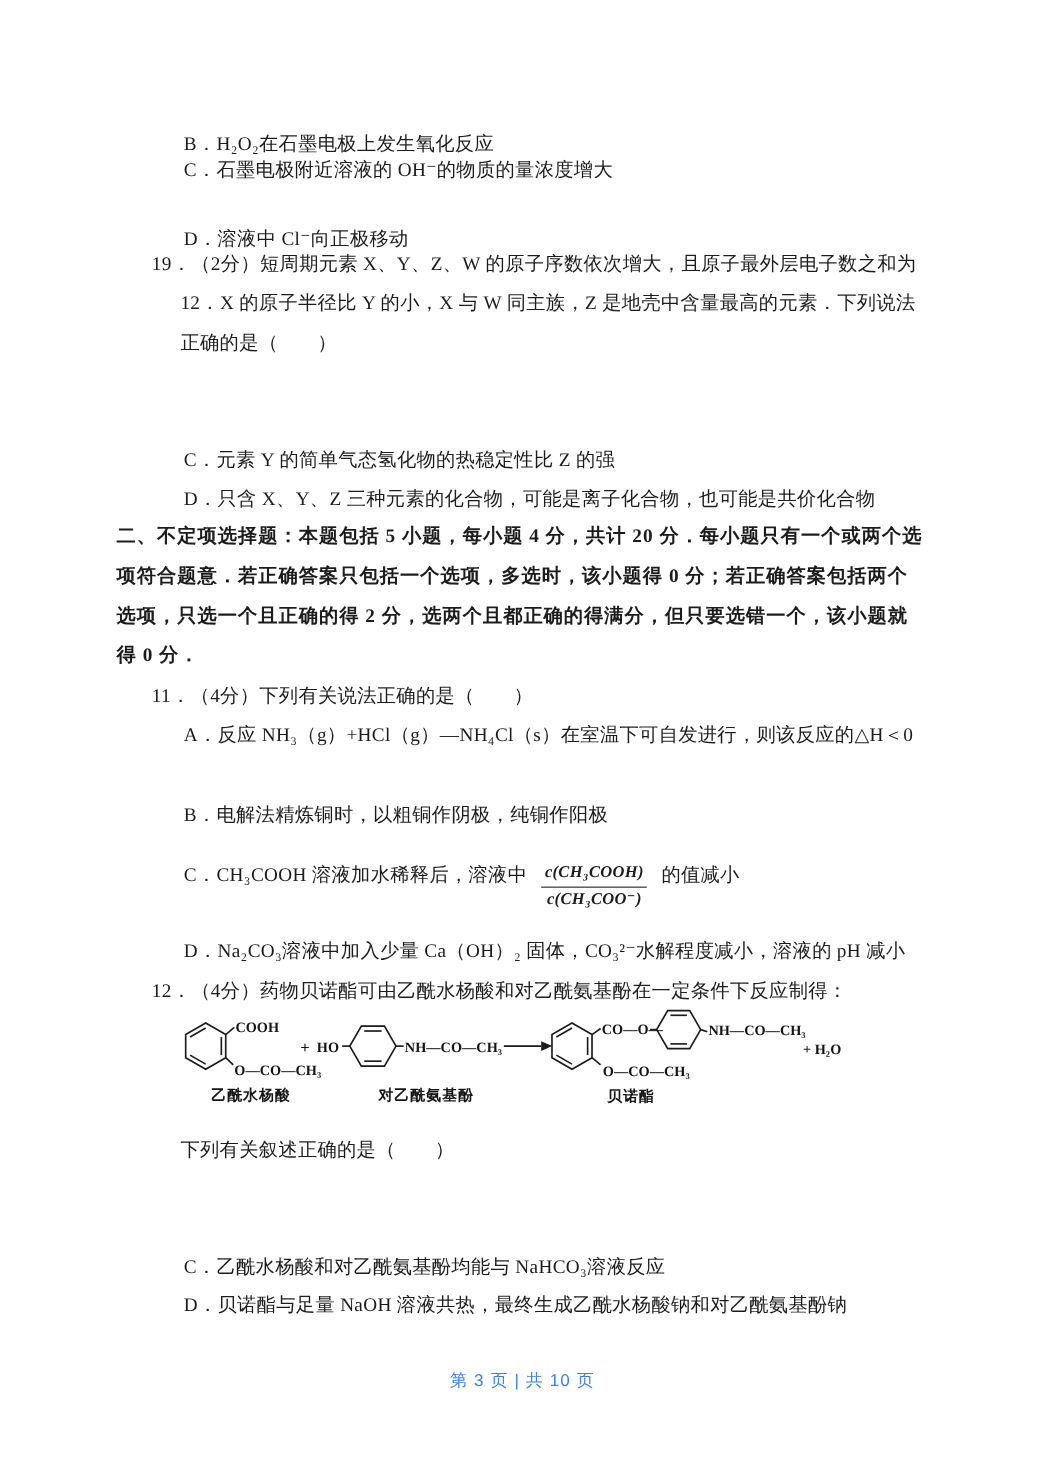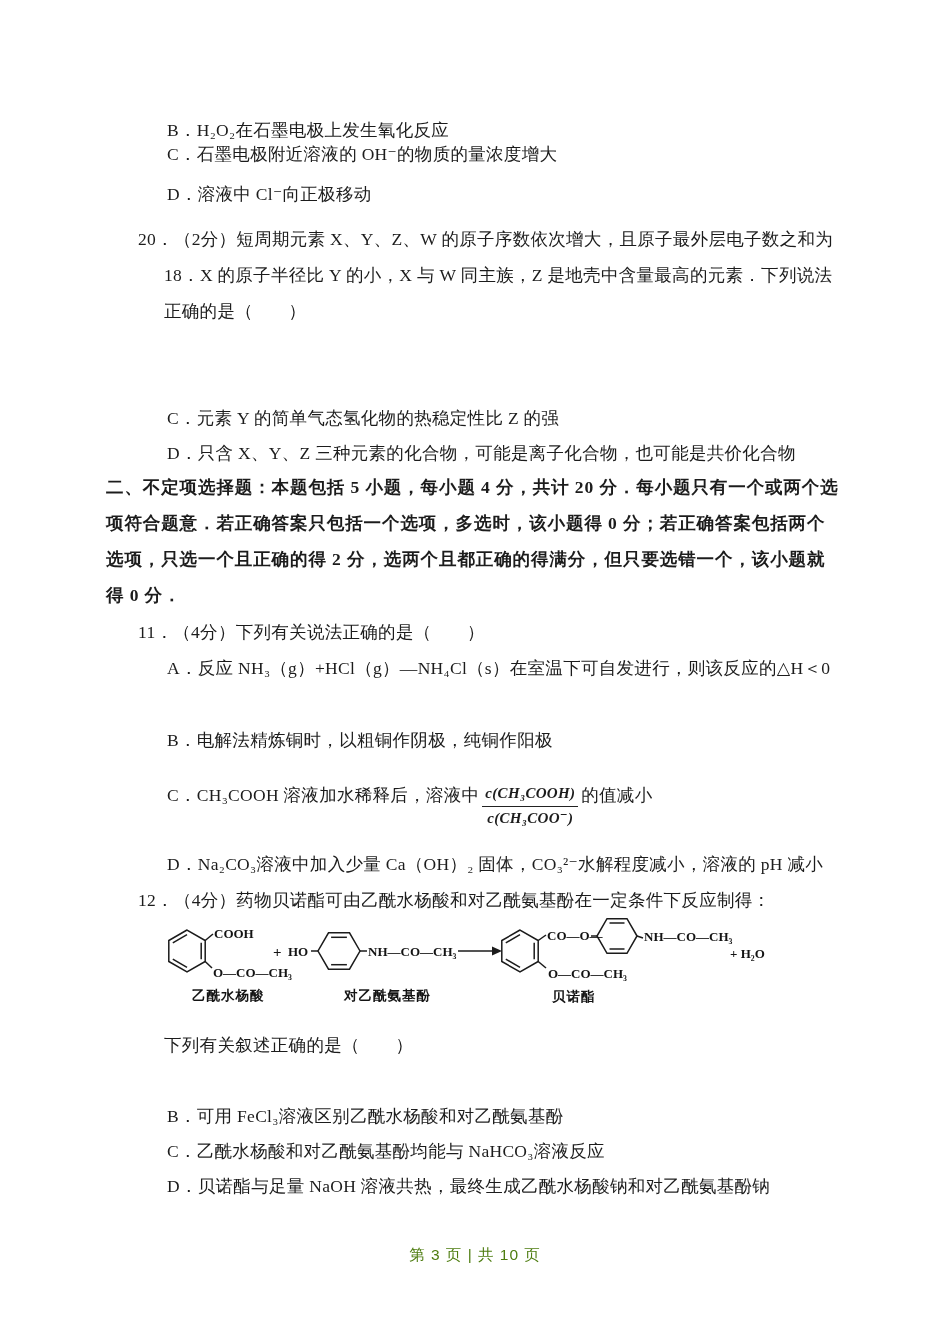--- a/index.html
+++ b/index.html
@@ -24,53 +24,53 @@
     letter-spacing:0.9px;
   }
   .frac{
     display:inline-block;
     vertical-align:top;
     text-align:center;
     font-style:italic;
     font-weight:700;
     font-size:15px;
     line-height:1.45;
-    margin:0 3px;
+    margin:0 13px;
   }
   .frac .num{display:block;border-bottom:1.6px solid #222;padding:0 3px 1px;}
   .frac .den{display:block;padding:1px 3px 0;}
   .footer{
     position:absolute;
     left:0;width:950px;top:1245px;
     text-align:center;
     font-family:"Liberation Sans","DejaVu Sans",sans-serif;
     font-size:15.5px;
-    color:#4d7c0f;
+    color:#3b82f6;
     letter-spacing:1px;
   }
   svg text{
     font-family:"Liberation Serif","DejaVu Serif",serif;
     font-weight:700;
     fill:#141414;
   }
   svg .formula{font-size:13px;}
   svg .plus{font-size:15px;}
   svg .cjk{font-size:13.5px;letter-spacing:1px;}
 </style>
 </head>
 <body>
 
 <div class="page">
 
   <div class="ln" style="left:167px;top:118px">B．H₂O₂在石墨电极上发生氧化反应</div>
   <div class="ln" style="left:167px;top:142px">C．石墨电极附近溶液的 OH⁻的物质的量浓度增大</div>
-  <div class="ln" style="left:167px;top:182px">D．溶液中 Cl⁻向正极移动</div>
+  <div class="ln" style="left:167px;top:205px">D．溶液中 Cl⁻向正极移动</div>
 
-  <div class="ln" style="left:138px;top:227px">20．（2分）短周期元素 X、Y、Z、W 的原子序数依次增大，且原子最外层电子数之和为</div>
-  <div class="ln" style="left:164px;top:263px">18．X 的原子半径比 Y 的小，X 与 W 同主族，Z 是地壳中含量最高的元素．下列说法</div>
+  <div class="ln" style="left:138px;top:227px">19．（2分）短周期元素 X、Y、Z、W 的原子序数依次增大，且原子最外层电子数之和为</div>
+  <div class="ln" style="left:164px;top:263px">12．X 的原子半径比 Y 的小，X 与 W 同主族，Z 是地壳中含量最高的元素．下列说法</div>
   <div class="ln" style="left:164px;top:299px">正确的是（　　）</div>
   <div class="ln" style="left:167px;top:406px">C．元素 Y 的简单气态氢化物的热稳定性比 Z 的强</div>
   <div class="ln" style="left:167px;top:441px">D．只含 X、Y、Z 三种元素的化合物，可能是离子化合物，也可能是共价化合物</div>
 
   <div class="ln bold" style="left:106px;top:475px">二、不定项选择题：本题包括 5 小题，每小题 4 分，共计 20 分．每小题只有一个或两个选</div>
   <div class="ln bold" style="left:106px;top:511px">项符合题意．若正确答案只包括一个选项，多选时，该小题得 0 分；若正确答案包括两个</div>
   <div class="ln bold" style="left:106px;top:547px">选项，只选一个且正确的得 2 分，选两个且都正确的得满分，但只要选错一个，该小题就</div>
   <div class="ln bold" style="left:106px;top:583px">得 0 分．</div>
 
   <div class="ln" style="left:138px;top:620px">11．（4分）下列有关说法正确的是（　　）</div>
@@ -123,19 +123,18 @@
     <text class="formula" x="228" y="46">NH—CO—CH₃</text>
     <text class="cjk" x="204" y="90">对乙酰氨基酚</text>
     <text class="formula" x="407" y="30">CO—O—</text>
     <text class="formula" x="504" y="31">NH—CO—CH₃</text>
     <text class="formula" x="408" y="68">O—CO—CH₃</text>
     <text class="cjk" x="412" y="91">贝诺酯</text>
     <text class="formula" x="590" y="48">+ H₂O</text>
   </svg>
 
   <div class="ln" style="left:164px;top:1033px">下列有关叙述正确的是（　　）</div>
-  <div class="ln" style="left:167px;top:1104px">B．可用 FeCl₃溶液区别乙酰水杨酸和对乙酰氨基酚</div>
   <div class="ln" style="left:167px;top:1139px">C．乙酰水杨酸和对乙酰氨基酚均能与 NaHCO₃溶液反应</div>
   <div class="ln" style="left:167px;top:1174px">D．贝诺酯与足量 NaOH 溶液共热，最终生成乙酰水杨酸钠和对乙酰氨基酚钠</div>
 
   <div class="footer">第 3 页 | 共 10 页</div>
 
 </div>
 
 </body></html>

